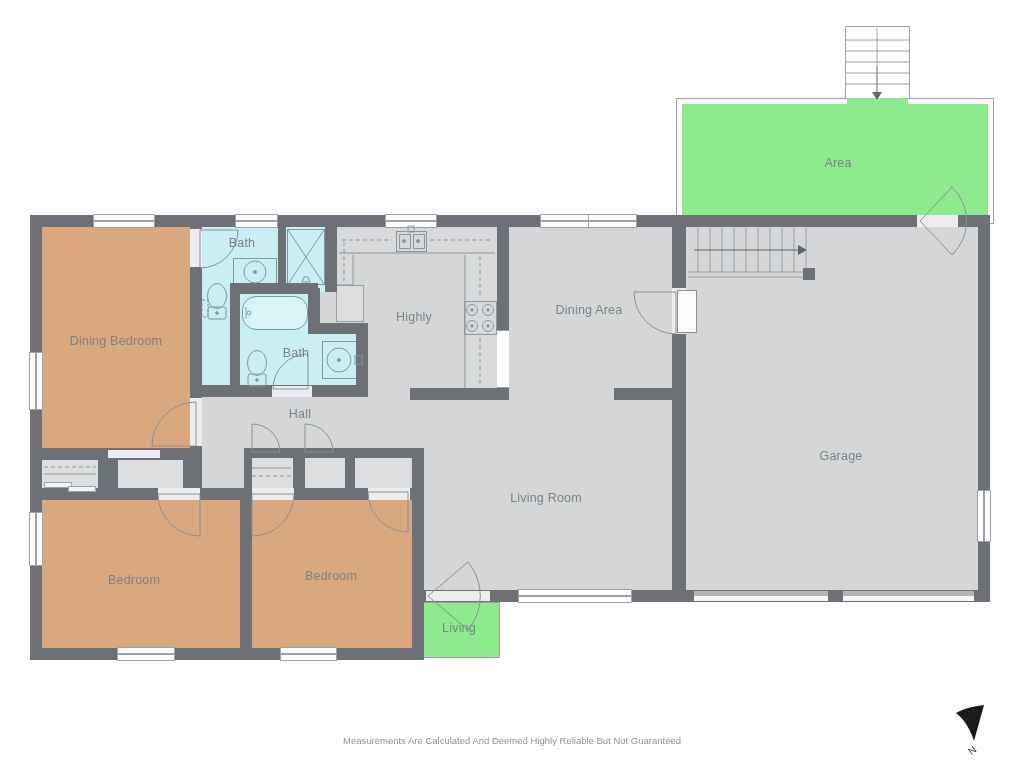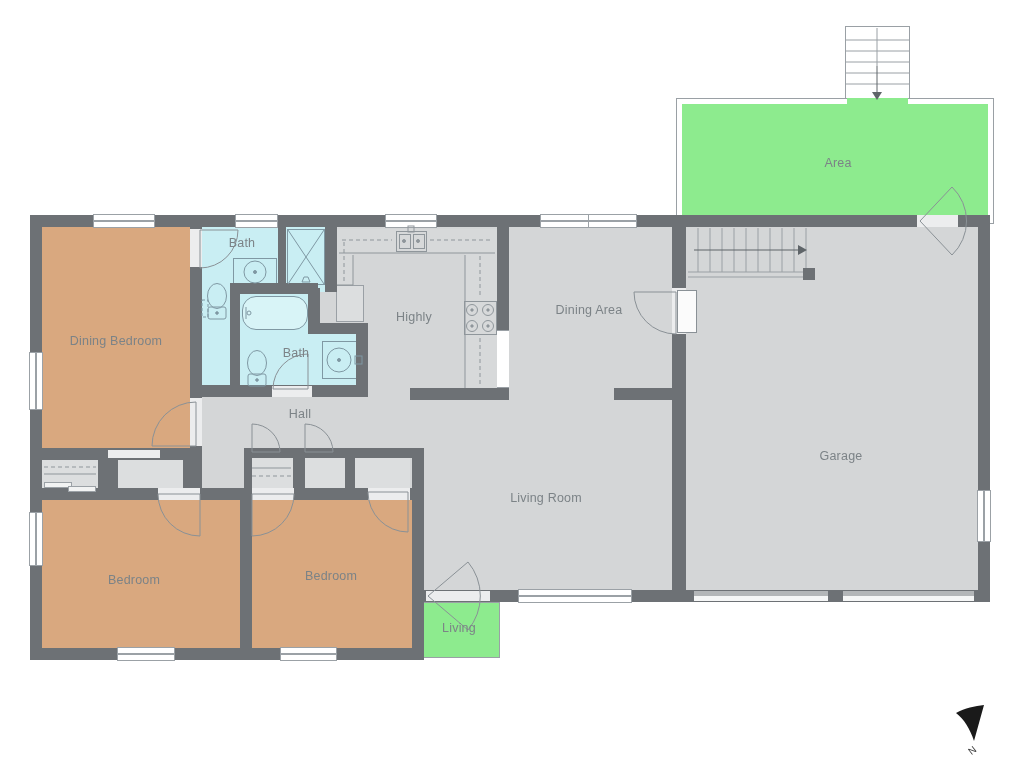--- a/index.html
+++ b/index.html
@@ -210,13 +210,14 @@
       <path d="M44,474 H96"></path>
       <path d="M252,468 H291"></path>
       <path d="M252,476 H291" stroke-dasharray="4,3"></path>
     </g>
     <g>
       <path d="M956,713 C965,708 975,706 984,705 L974,741 C970,729 964,719 956,713 Z" fill="#1a1a1a"></path>
       <text x="968" y="755" font-size="10" fill="#3a3a3a" transform="rotate(-38 970 750)">N</text>
     </g>
   </svg>
 
+  <div class="footer">Measurements Are Calculated And Deemed Highly Reliable But Not Guaranteed</div>
 </div>
 
 </body></html>

